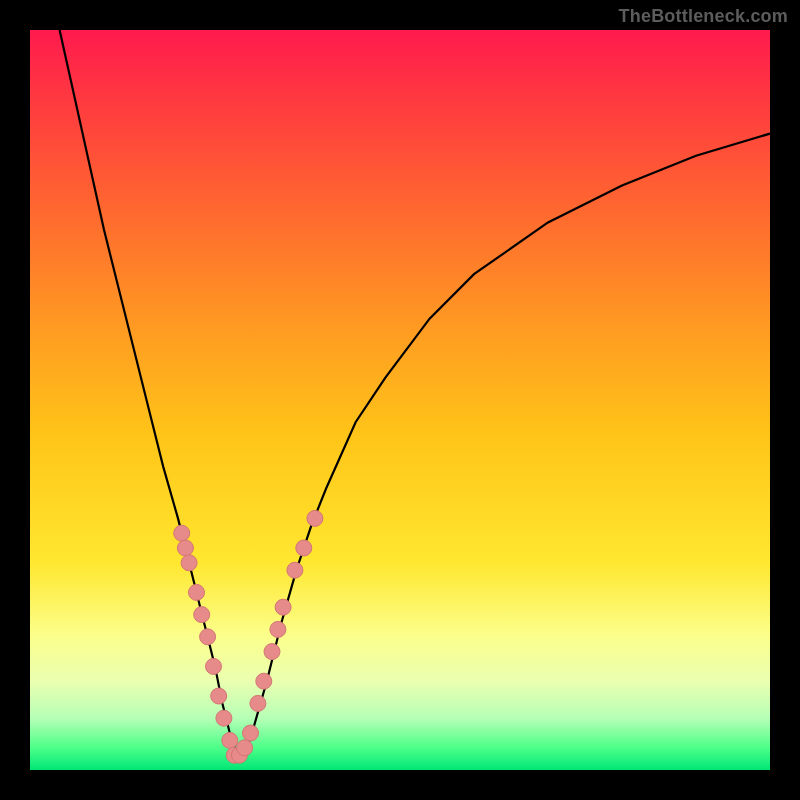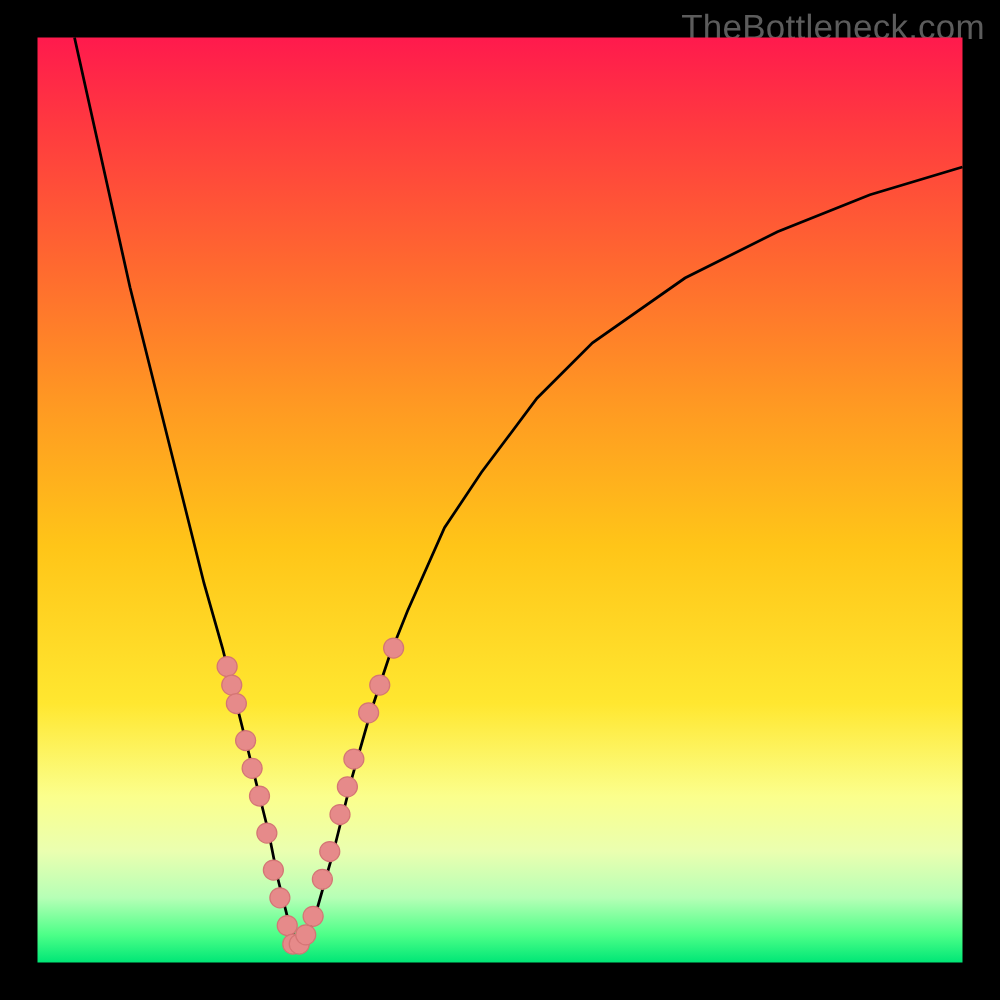--- a/index.html
+++ b/index.html
@@ -35,23 +35,23 @@
       #b6ffb6 93%,
       #4dff88 97%,
       #00e676 100%
     );
   }
   .watermark {
     position: absolute;
     top: 6px;
     right: 12px;
     color: #5c5c5c;
-    font-size: 28px;
+    font-size: 18px;
     letter-spacing: 0.2px;
-    font-weight: 400;
+    font-weight: 700;
     user-select: none;
   }
   svg.curve {
     position: absolute;
     left: 0;
     top: 0;
     width: 740px;
     height: 740px;
     overflow: visible;
   }

